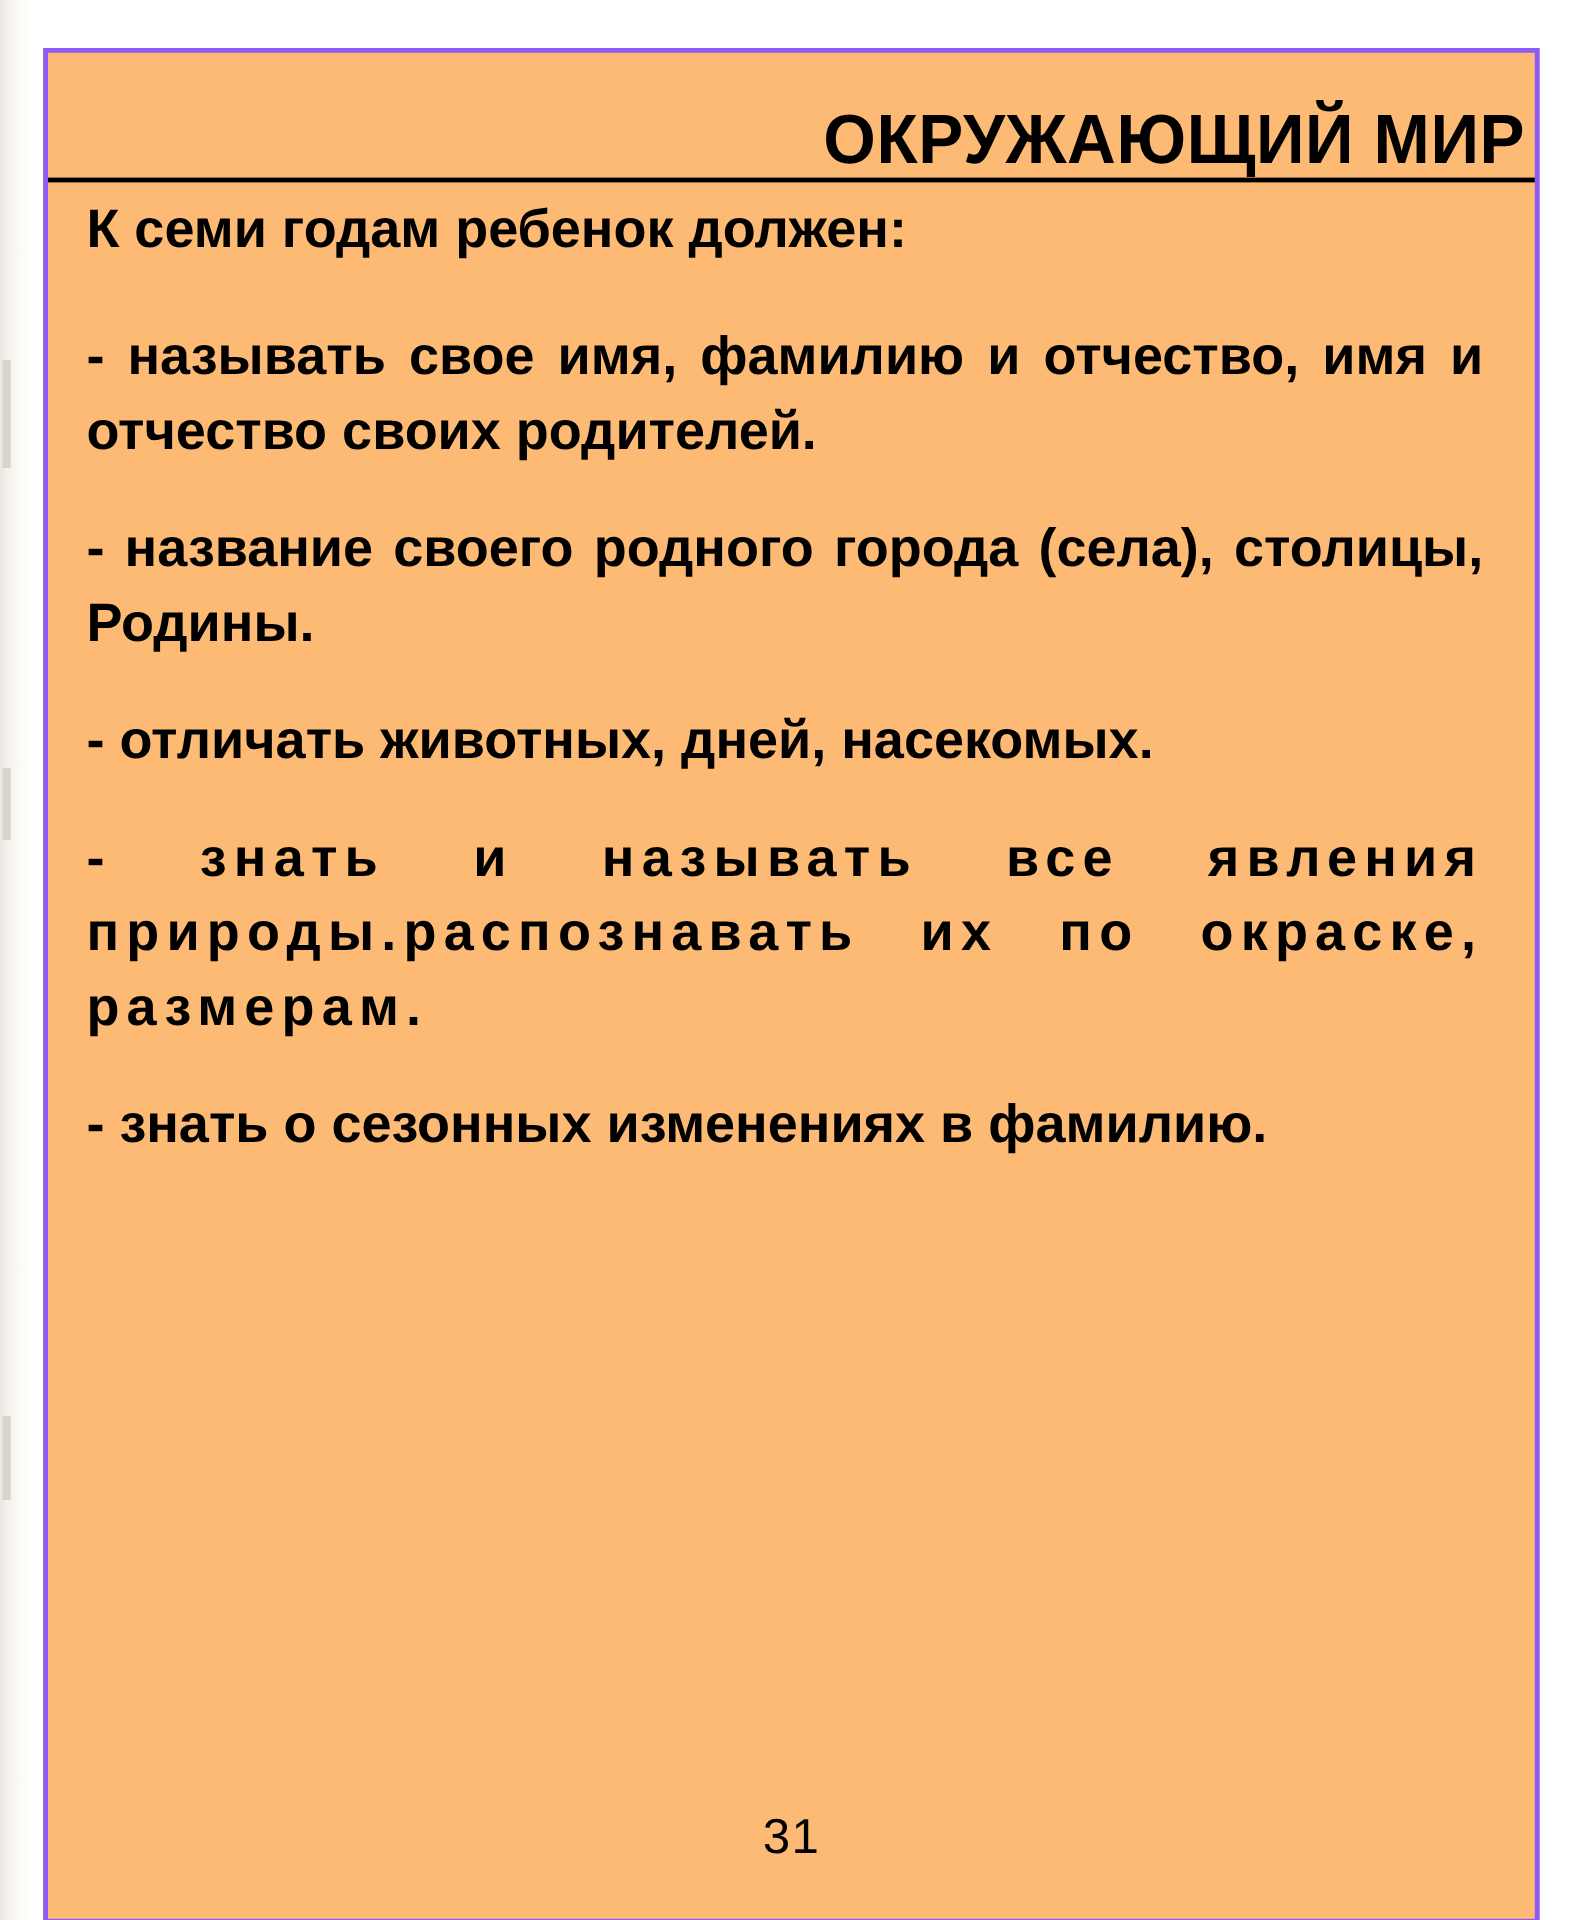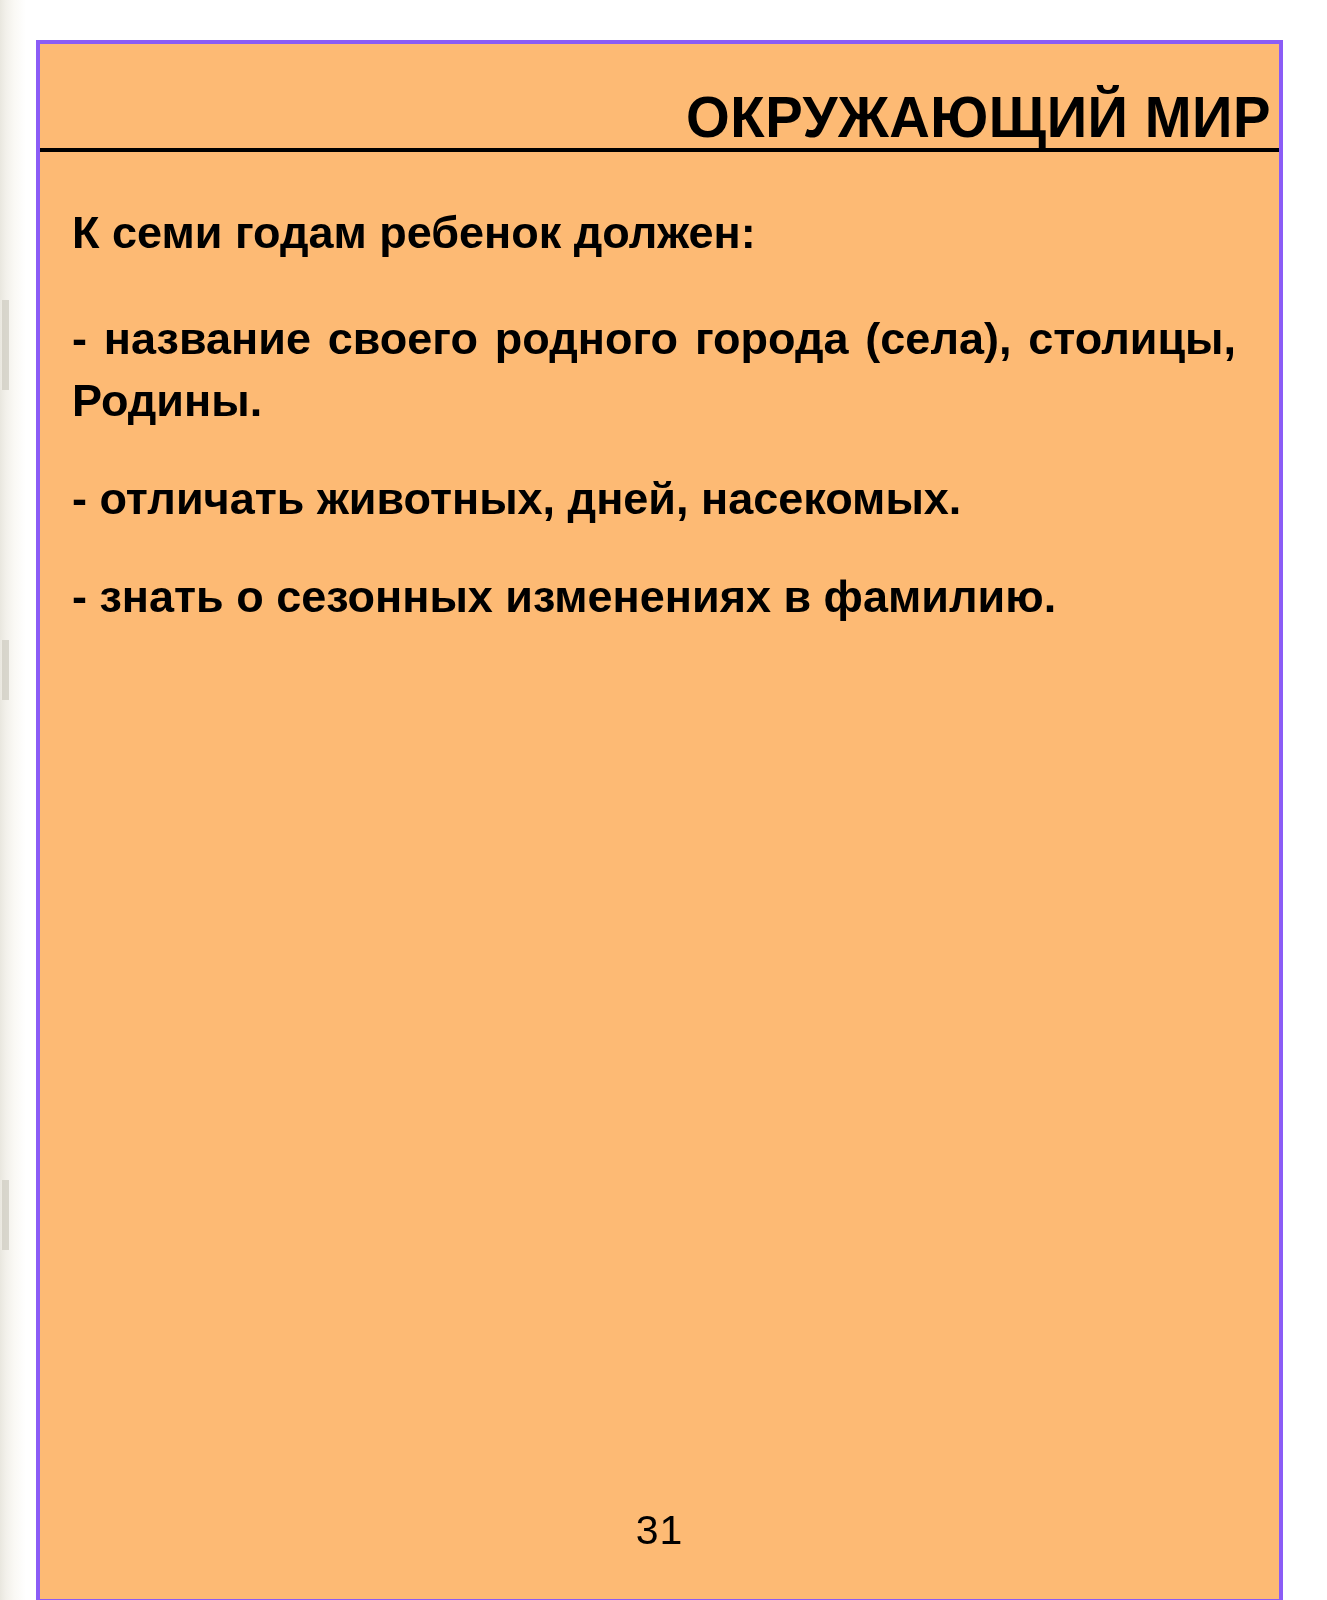--- a/index.html
+++ b/index.html
@@ -61,23 +61,22 @@
     font-size: 58px;
     font-weight: 700;
     letter-spacing: 0.5px;
     line-height: 1;
     white-space: nowrap;
     transform: scaleX(0.97);
     transform-origin: right bottom;
   }
 
   .body-area {
-    padding: 22px 43px 0 32px;
+    padding: 8px 43px 0 32px;
     box-sizing: border-box;
-    margin-top: 28px;
   }
 
   .para {
     font-size: 45px;
     font-weight: 700;
     line-height: 62px;
     margin: 0 0 36px 0;
     text-align: left;
     word-spacing: 0px;
   }
@@ -122,26 +121,28 @@
 <div class="page-frame">
 
   <div class="header-band">
     <div class="header-title">ОКРУЖАЮЩИЙ МИР</div>
   </div>
 
   <div class="body-area">
 
     <p class="para intro">К семи годам ребенок должен:</p>
 
+    <p class="para justify">- называть свое имя, фамилию и отчество, имя и отчество своих родителей.</p>
 
     <p class="para justify">- название своего родного города (села), столицы, Родины.</p>
 
 
     <p class="para">- отличать животных, дней, насекомых.</p>
 
 
+    <p class="para spaced">- знать и называть все явления природы.распознавать их по окраске, размерам.</p>
 
     <p class="para last">- знать о сезонных изменениях в фамилию.</p>
 
   </div>
 </div>
 
 <div class="page-number">31</div>
 
 </body></html>

